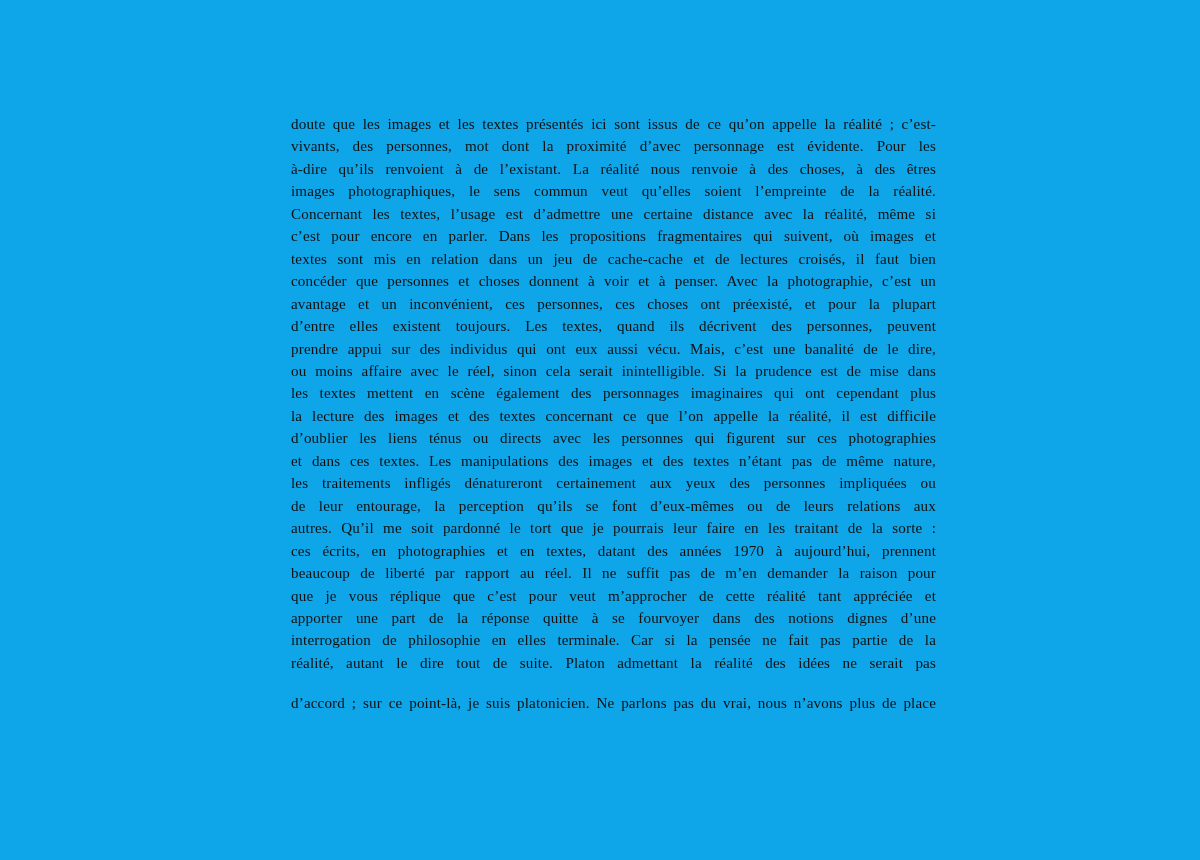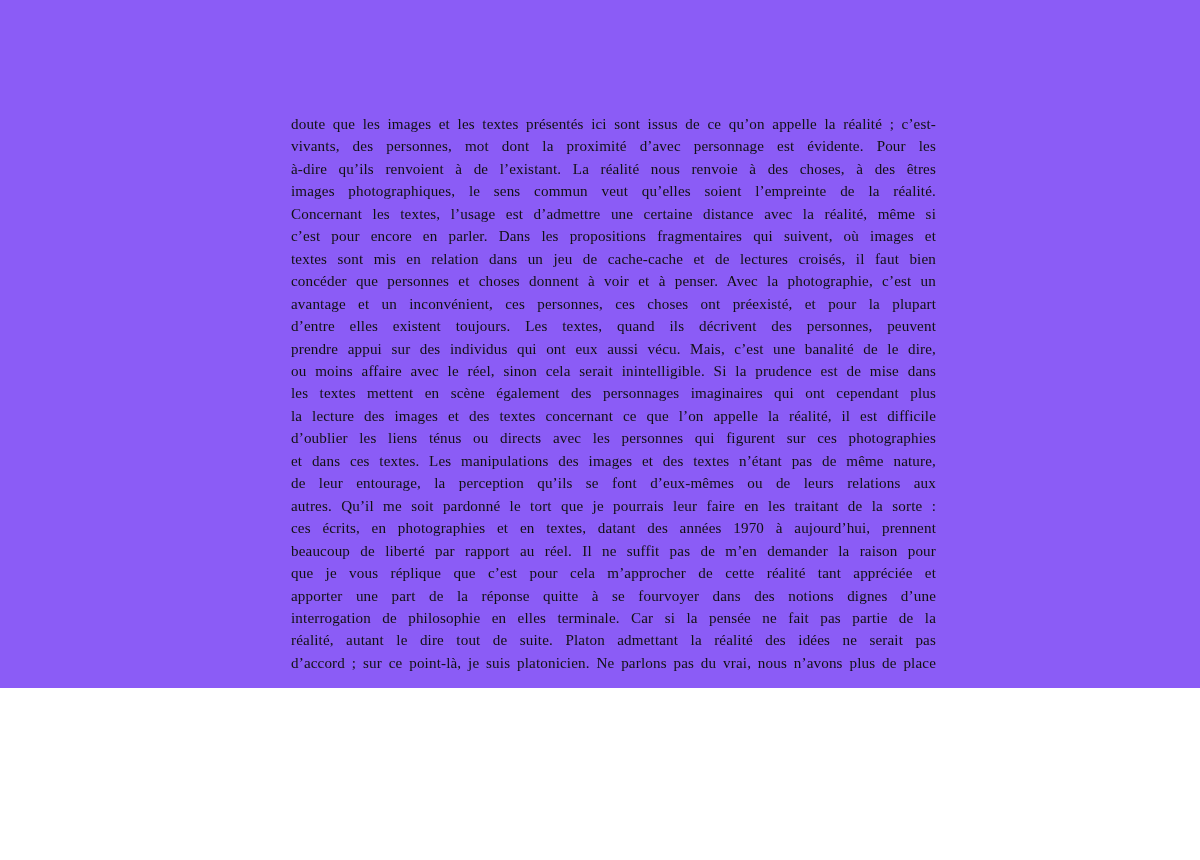--- a/index.html
+++ b/index.html
@@ -9,22 +9,22 @@
   body {
     width: 1200px;
     height: 860px;
     background: #ffffff;
     font-family: "Liberation Serif", "DejaVu Serif", serif;
     overflow: hidden;
   }
   .page {
     position: relative;
     width: 1200px;
-    height: 688px;
-    background: #8b5cf6;
+    height: 860px;
+    background: #0ea5e9;
   }
   .text-column {
     position: absolute;
     left: 291px;
     top: 113px;
     width: 645px;
   }
   .body-line {
     font-size: 15.1px;
     line-height: 22.45px;
@@ -38,20 +38,21 @@
   
   .body-line > .line-inner {
     display: block;
     text-align: justify;
     text-align-last: justify;
     white-space: normal;
   }
   
   .body-line.last > .line-inner {
     text-align-last: justify;
+    margin-top: 18px;
   }
 </style>
 </head>
 <body>
 
 <div class="page">
   <div class="text-column" id="body-text-column">
   <div class="body-line"><span class="line-inner">doute que les images et les textes présentés ici sont issus de ce qu’on appelle la réalité ; c’est-</span></div>
       <div class="body-line"><span class="line-inner">vivants, des personnes, mot dont la proximité d’avec personnage est évidente. Pour les</span></div>
       <div class="body-line"><span class="line-inner">à-dire qu’ils renvoient à de l’existant. La réalité nous renvoie à des choses, à des êtres</span></div>
@@ -61,23 +62,24 @@
       <div class="body-line"><span class="line-inner">textes sont mis en relation dans un jeu de cache-cache et de lectures croisés, il faut bien</span></div>
       <div class="body-line"><span class="line-inner">concéder que personnes et choses donnent à voir et à penser. Avec la photographie, c’est un</span></div>
       <div class="body-line"><span class="line-inner">avantage et un inconvénient, ces personnes, ces choses ont préexisté, et pour la plupart</span></div>
       <div class="body-line"><span class="line-inner">d’entre elles existent toujours. Les textes, quand ils décrivent des personnes, peuvent</span></div>
       <div class="body-line"><span class="line-inner">prendre appui sur des individus qui ont eux aussi vécu. Mais, c’est une banalité de le dire,</span></div>
       <div class="body-line"><span class="line-inner">ou moins affaire avec le réel, sinon cela serait inintelligible. Si la prudence est de mise dans</span></div>
       <div class="body-line"><span class="line-inner">les textes mettent en scène également des personnages imaginaires qui ont cependant plus</span></div>
       <div class="body-line"><span class="line-inner">la lecture des images et des textes concernant ce que l’on appelle la réalité, il est difficile</span></div>
       <div class="body-line"><span class="line-inner">d’oublier les liens ténus ou directs avec les personnes qui figurent sur ces photographies</span></div>
       <div class="body-line"><span class="line-inner">et dans ces textes. Les manipulations des images et des textes n’étant pas de même nature,</span></div>
+      <div class="body-line"><span class="line-inner">les traitements infligés dénatureront certainement aux yeux des personnes impliquées ou</span></div>
       <div class="body-line"><span class="line-inner">de leur entourage, la perception qu’ils se font d’eux-mêmes ou de leurs relations aux</span></div>
       <div class="body-line"><span class="line-inner">autres. Qu’il me soit pardonné le tort que je pourrais leur faire en les traitant de la sorte :</span></div>
       <div class="body-line"><span class="line-inner">ces écrits, en photographies et en textes, datant des années 1970 à aujourd’hui, prennent</span></div>
       <div class="body-line"><span class="line-inner">beaucoup de liberté par rapport au réel. Il ne suffit pas de m’en demander la raison pour</span></div>
-      <div class="body-line"><span class="line-inner">que je vous réplique que c’est pour cela m’approcher de cette réalité tant appréciée et</span></div>
+      <div class="body-line"><span class="line-inner">que je vous réplique que c’est pour veut m’approcher de cette réalité tant appréciée et</span></div>
       <div class="body-line"><span class="line-inner">apporter une part de la réponse quitte à se fourvoyer dans des notions dignes d’une</span></div>
       <div class="body-line"><span class="line-inner">interrogation de philosophie en elles terminale. Car si la pensée ne fait pas partie de la</span></div>
       <div class="body-line"><span class="line-inner">réalité, autant le dire tout de suite. Platon admettant la réalité des idées ne serait pas</span></div>
       <div class="body-line last"><span class="line-inner">d’accord ; sur ce point-là, je suis platonicien. Ne parlons pas du vrai, nous n’avons plus de place</span></div>
     </div>
 </div>
 
 </body></html>

